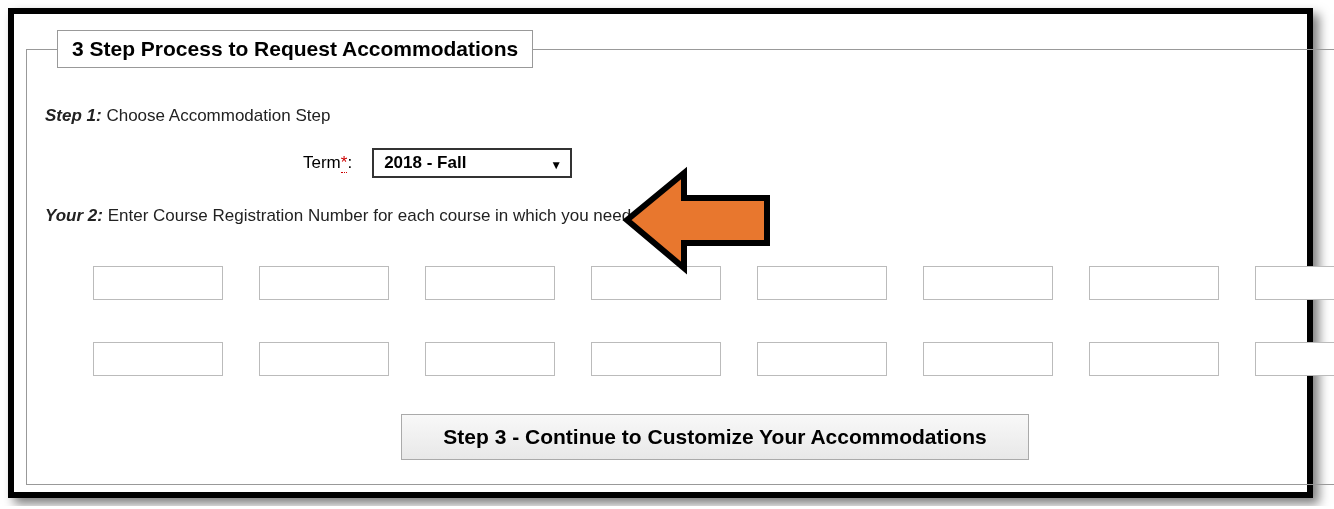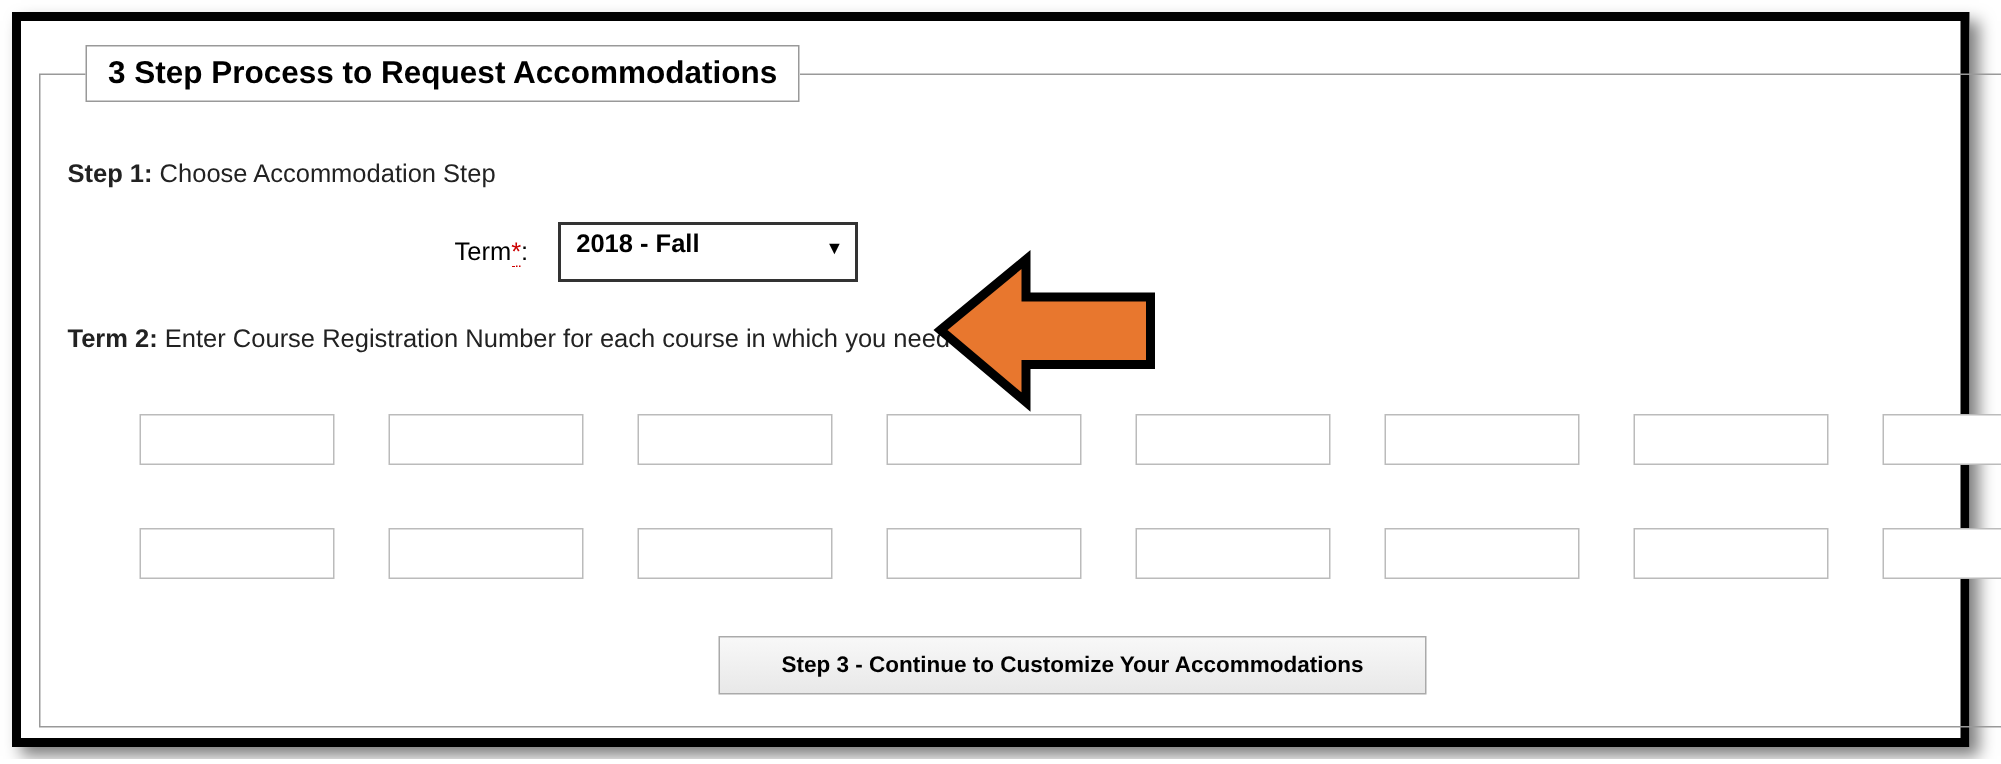--- a/index.html
+++ b/index.html
@@ -35,20 +35,21 @@
       margin-left: 12px;
       background: #fff;
     }
     .step-line {
       font-size: 17px;
       margin-top: 18px;
       color: #222;
     }
     .step-line .bold {
       font-weight: bold;
+      font-style: italic;
     }
     .term-row {
       display: flex;
       align-items: center;
       margin-top: 22px;
       margin-left: 258px;
       font-size: 17px;
     }
     .term-label {
       margin-right: 20px;
@@ -56,21 +57,21 @@
     .required-star {
       color: #cc0000;
       border-bottom: 1px dotted #cc0000;
     }
     .term-select {
       border: 2px solid #333;
       font-weight: bold;
       font-size: 17px;
       padding: 3px 24px 3px 10px;
       width: 200px;
-      height: 40px;
+      height: 30px;
       background: #fff;
       position: relative;
       cursor: pointer;
     }
     .term-select .caret {
       position: absolute;
       right: 8px;
       top: 8px;
       font-size: 12px;
     }
@@ -93,21 +94,21 @@
       font-size: 15px;
       padding: 4px 6px;
     }
     .button-row {
       text-align: center;
       margin-top: 38px;
     }
     .continue-btn {
       background: linear-gradient(#f8f8f8, #e8e8e8);
       border: 1px solid #aaa;
-      font-size: 15px;
+      font-size: 21px;
       font-weight: bold;
       padding: 10px 41px;
       cursor: pointer;
       font-family: Verdana, Geneva, sans-serif;
       text-align: center;
     }
     .arrow-callout {
       position: absolute;
       left: 595px;
       top: 95px;
@@ -132,21 +133,21 @@
       <span class="term-label">
         <span>Term</span><span class="required-star">*</span><span>:</span>
       </span>
       <div class="term-select">
         <span>2018 - Fall</span>
         <span class="caret">▼</span>
       </div>
     </div>
 
     <div class="step-line step2">
-      <span class="bold">Term 2:</span><span> Enter Course Registration Number for each course in which you need accommodation</span>
+      <span class="bold">Your 2:</span><span> Enter Course Registration Number for each course in which you need accommodation</span>
     </div>
 
     <div class="inputs-grid">
       <input class="crn-input" type="text" value="" style="">
       <input class="crn-input" type="text" value="" style="">
       <input class="crn-input" type="text" value="" style="">
       <input class="crn-input" type="text" value="" style="">
       <input class="crn-input" type="text" value="" style="">
       <input class="crn-input" type="text" value="" style="">
       <input class="crn-input" type="text" value="" style="">

